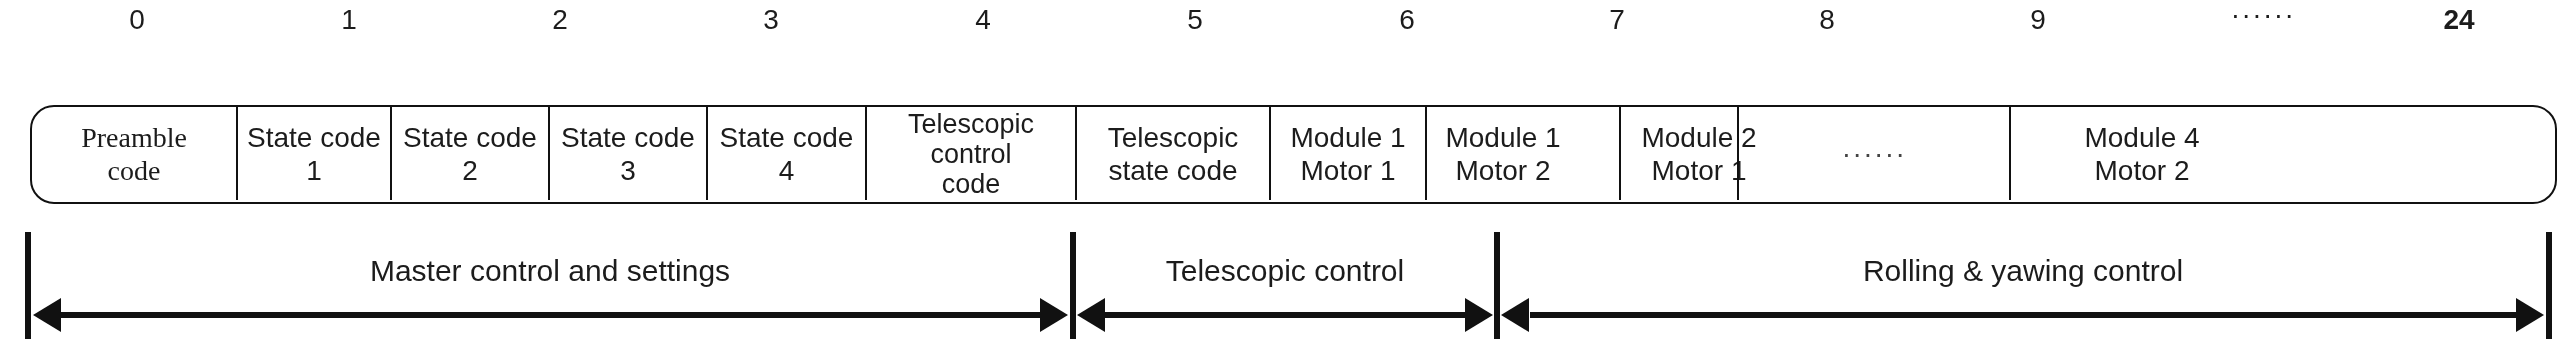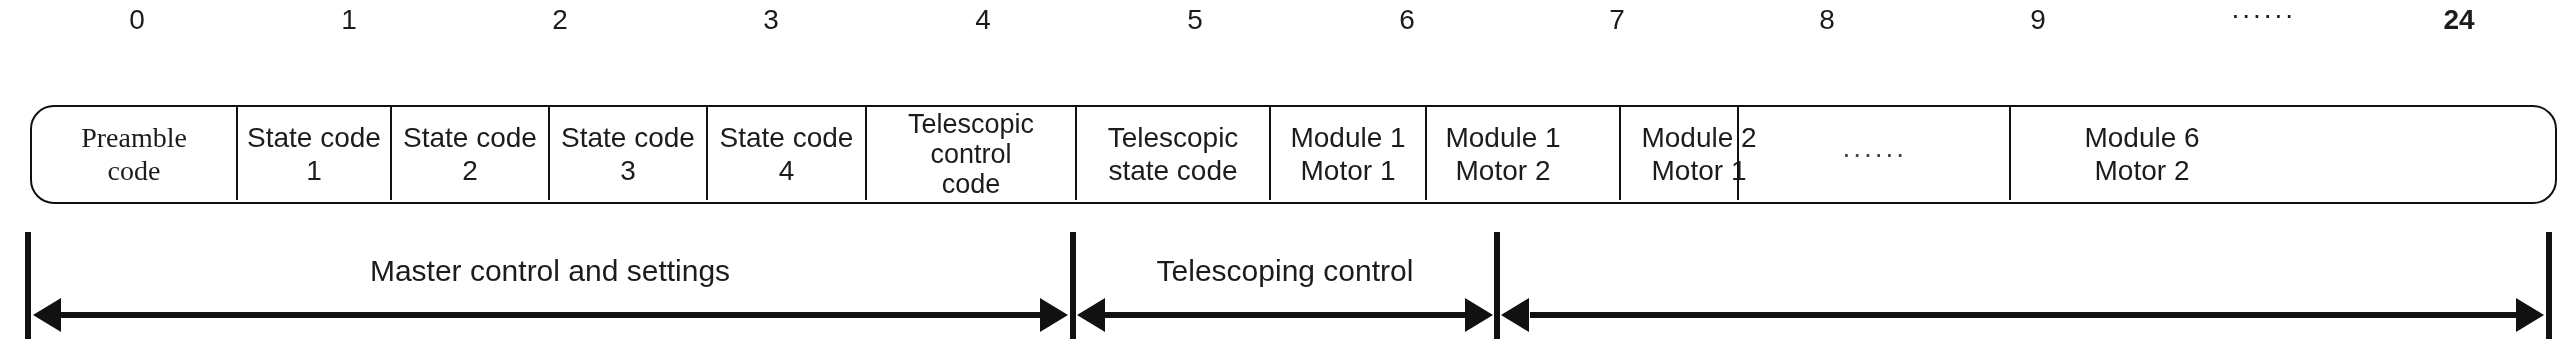--- a/index.html
+++ b/index.html
@@ -159,37 +159,38 @@
         <span class="ln">Motor 2</span>
       </div>
       <div class="cell" style="left: 1547px; width: 158px; margin-left: 40px;">
         <span class="ln">Module 2</span>
         <span class="ln">Motor 1</span>
       </div>
       <div class="cell dots" style="left: 1705px; width: 272px;">
         <span class="ln">······</span>
       </div>
       <div class="cell" style="left: 1977px; width: 264px;">
-        <span class="ln">Module 6</span>
+        <span class="ln">Module 4</span>
         <span class="ln">Motor 2</span>
       </div>
     </div>
 
   <div class="spans">
       <div class="tick" style="left: 25.4px;"></div>
       <div class="tick" style="left: 1070px;"></div>
       <div class="tick" style="left: 1494px;"></div>
       <div class="tick" style="left: 2546px;"></div>
       <div class="arrowline" style="left: 61px; width: 979px;"></div>
       <div class="ahead left" style="left: 33px;"></div>
       <div class="ahead right" style="left: 1040px;"></div>
       <div class="span-label" style="left: 550px;">Master control and settings</div>
       <div class="arrowline" style="left: 1105px; width: 360px;"></div>
       <div class="ahead left" style="left: 1077px;"></div>
       <div class="ahead right" style="left: 1465px;"></div>
-      <div class="span-label" style="left: 1285px;">Telescoping control</div>
+      <div class="span-label" style="left: 1285px;">Telescopic control</div>
       <div class="arrowline" style="left: 1530px; width: 986px;"></div>
       <div class="ahead left" style="left: 1501px;"></div>
       <div class="ahead right" style="left: 2516px;"></div>
+      <div class="span-label" style="left: 2023px;">Rolling &amp; yawing control</div>
     </div>
 
 </div>
 
 
 </body></html>

